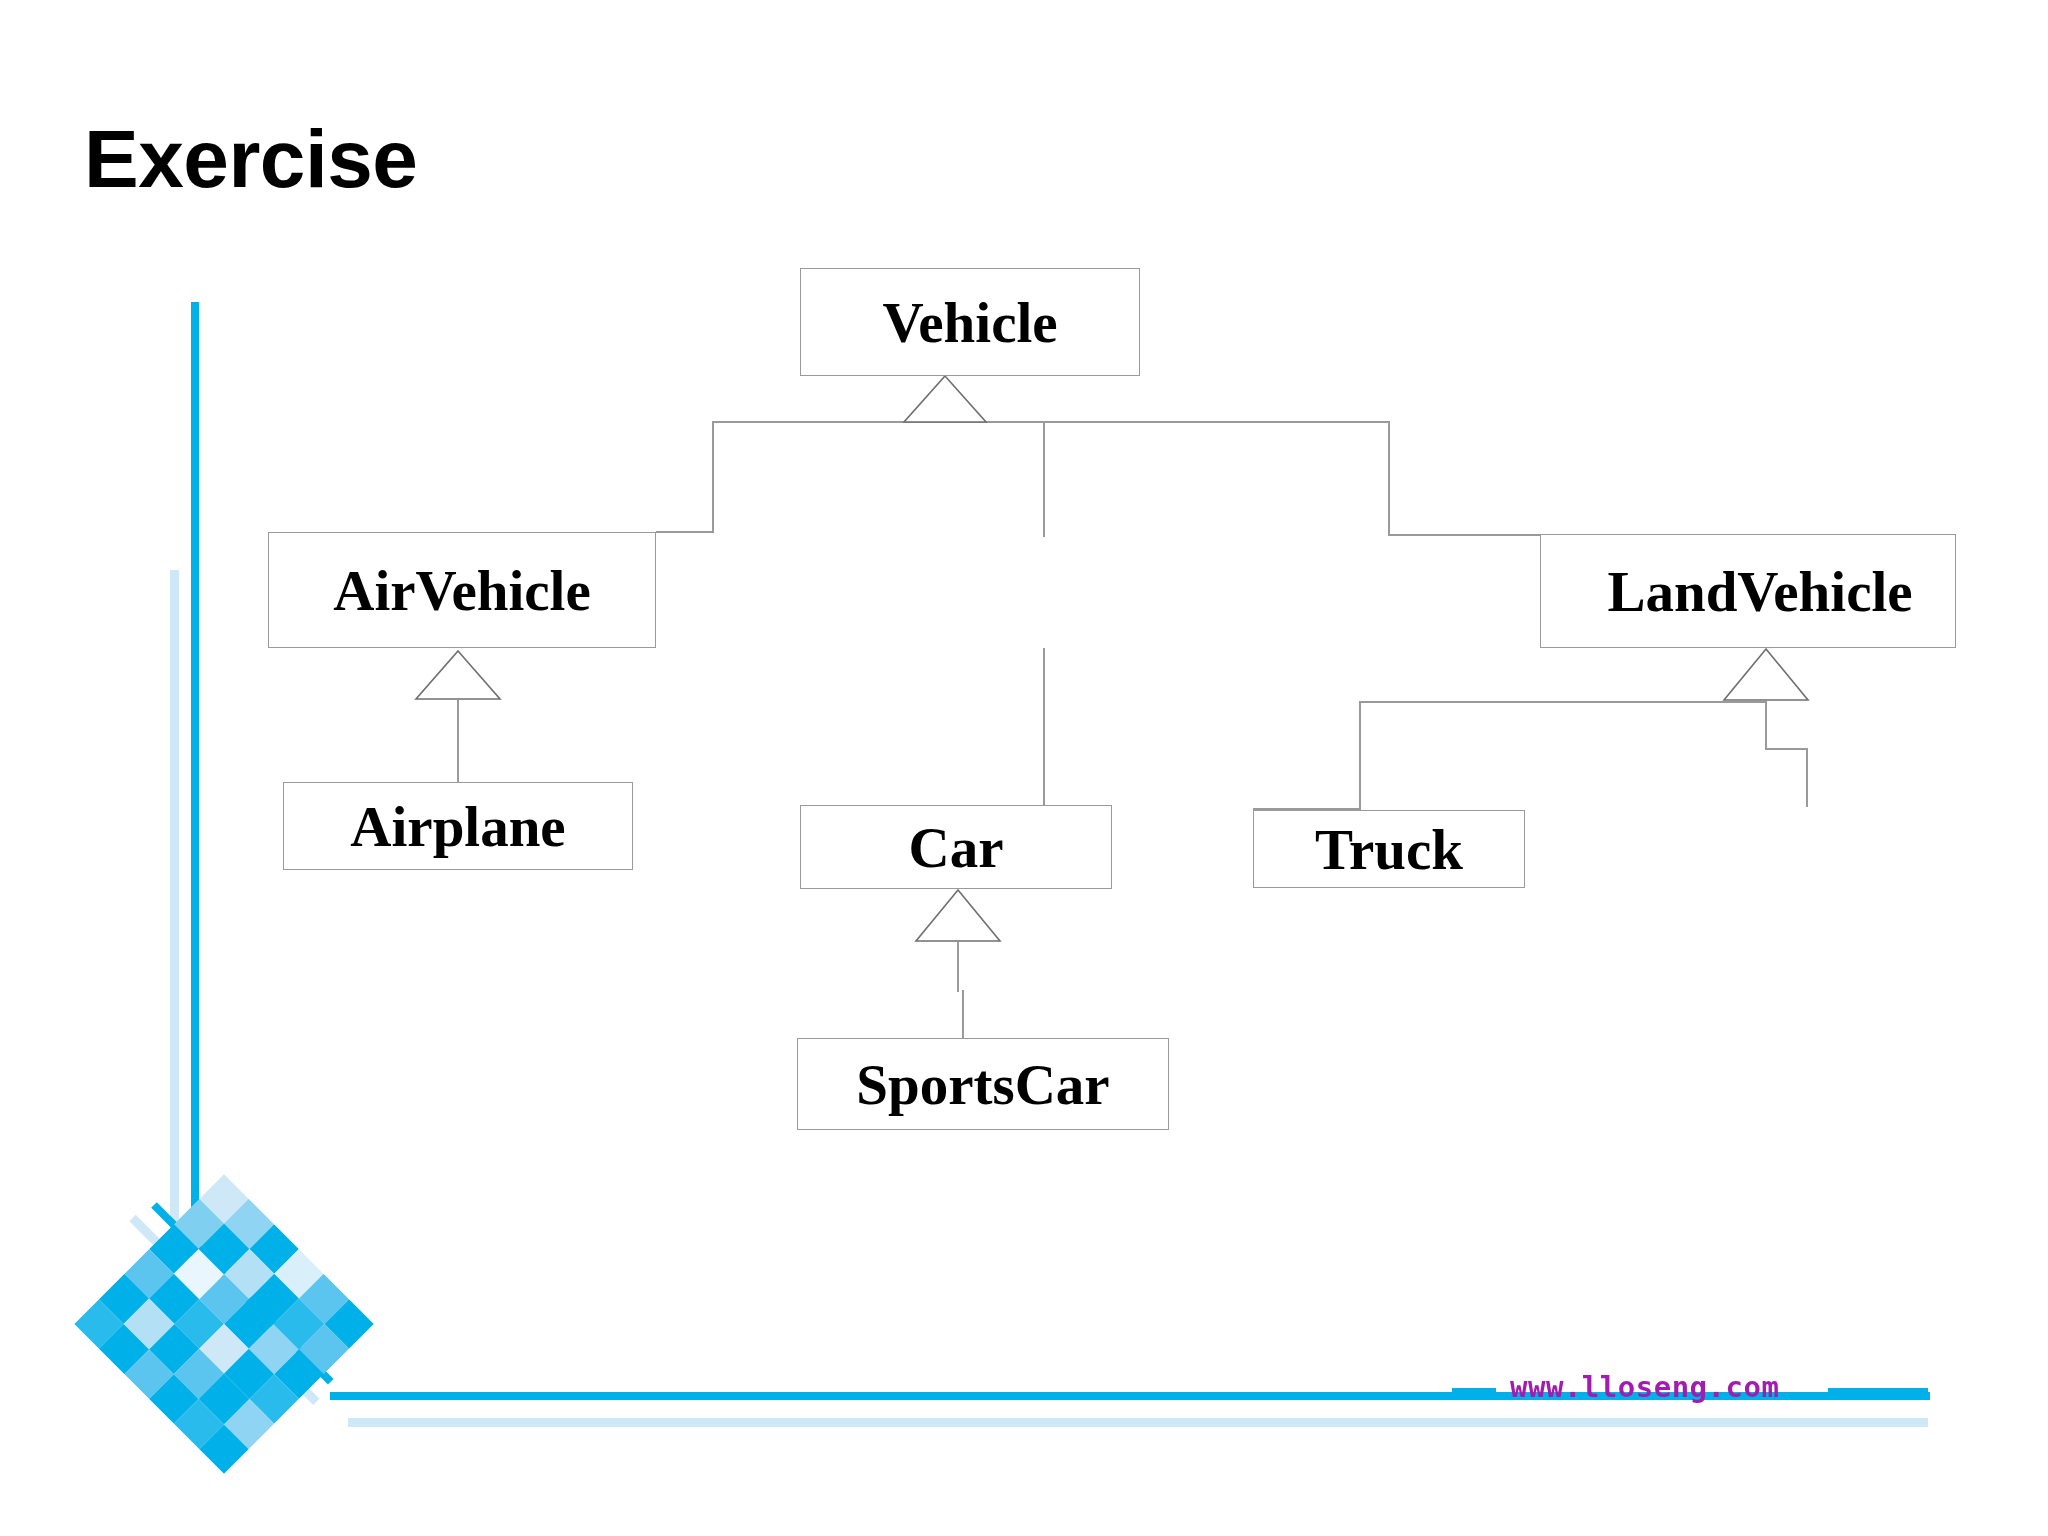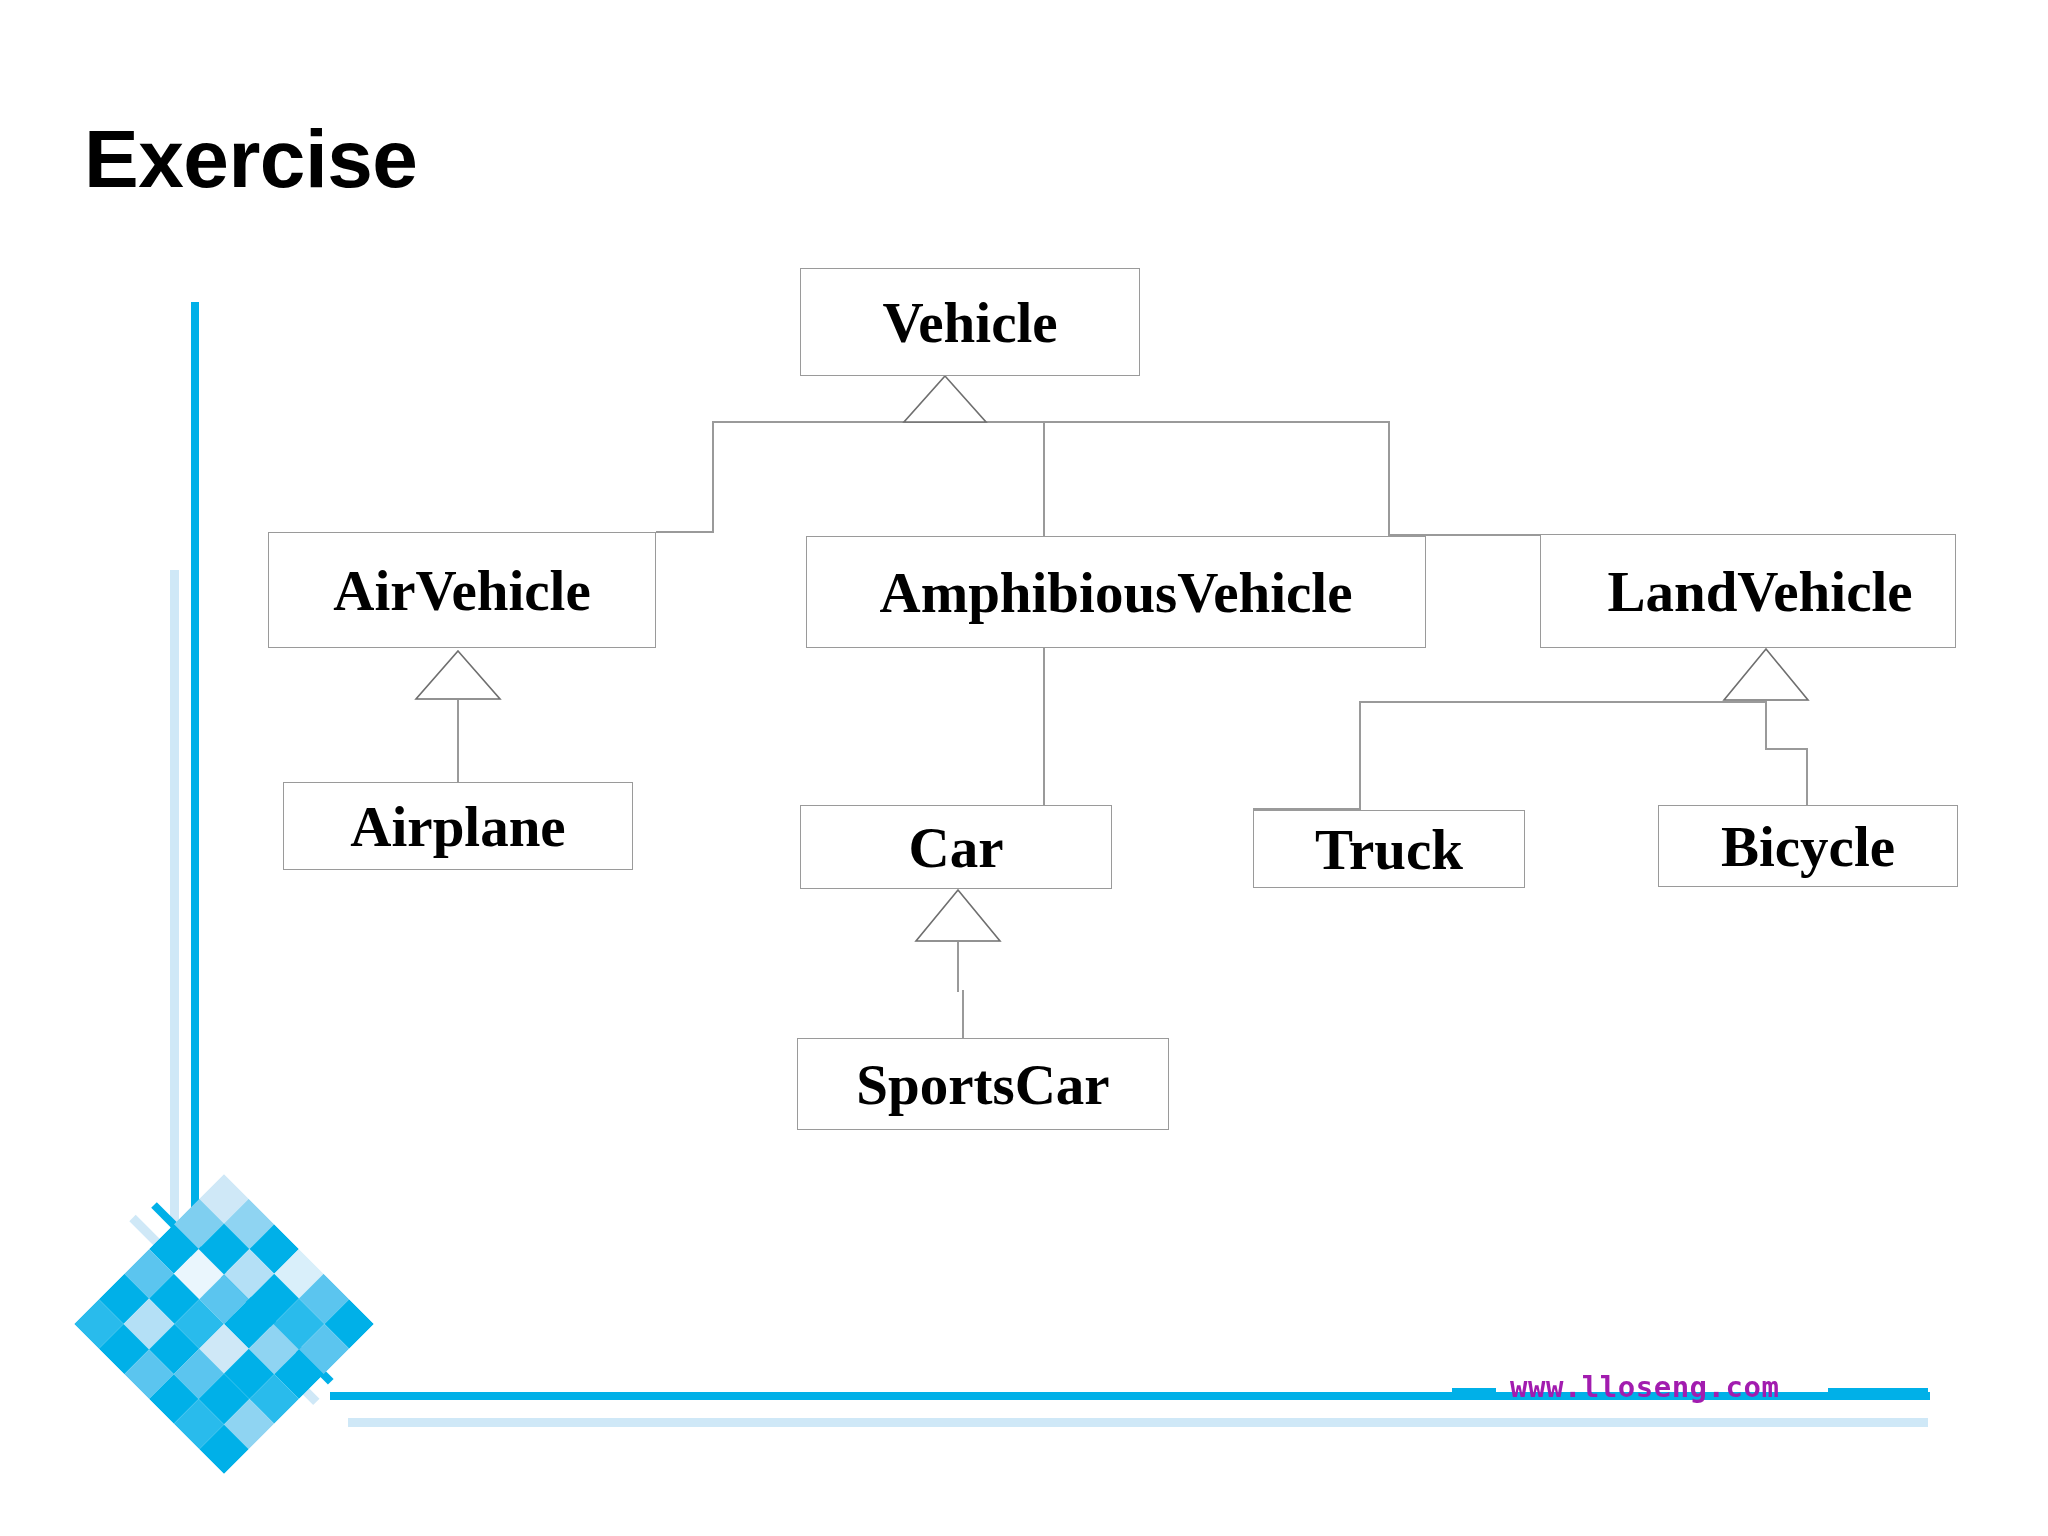--- a/index.html
+++ b/index.html
@@ -278,41 +278,35 @@
   </div>
 
   <div class="uml-box" id="box-vehicle" style="border-color: rgb(154, 154, 154);">
     <span class="uml-label">Vehicle</span>
   </div>
 
   <div class="uml-box" id="box-airvehicle" style="border-color: rgb(154, 154, 154);">
     <span class="uml-label">AirVehicle</span>
   </div>
 
-  <div class="uml-box" id="box-amphibiousvehicle" style="border-color: rgb(154, 154, 154);">
-    <span class="uml-label">AmphibiousVehicle</span>
-  </div>
 
   <div class="uml-box" id="box-landvehicle" style="border-color: rgb(154, 154, 154); padding-left: 24px;">
     <span class="uml-label">LandVehicle</span>
   </div>
 
   <div class="uml-box" id="box-airplane" style="border-color: rgb(154, 154, 154);">
     <span class="uml-label">Airplane</span>
   </div>
 
   <div class="uml-box" id="box-car" style="border-color: rgb(154, 154, 154);">
     <span class="uml-label">Car</span>
   </div>
 
   <div class="uml-box" id="box-truck" style="border-color: rgb(154, 154, 154);">
     <span class="uml-label">Truck</span>
   </div>
 
-  <div class="uml-box" id="box-bicycle" style="border-color: rgb(154, 154, 154);">
-    <span class="uml-label">Bicycle</span>
-  </div>
 
   <div class="uml-box" id="box-sportscar" style="border-color: rgb(154, 154, 154); margin-left: 19px;">
     <span class="uml-label">SportsCar</span>
   </div>
 
 </div>
 
 </body></html>

